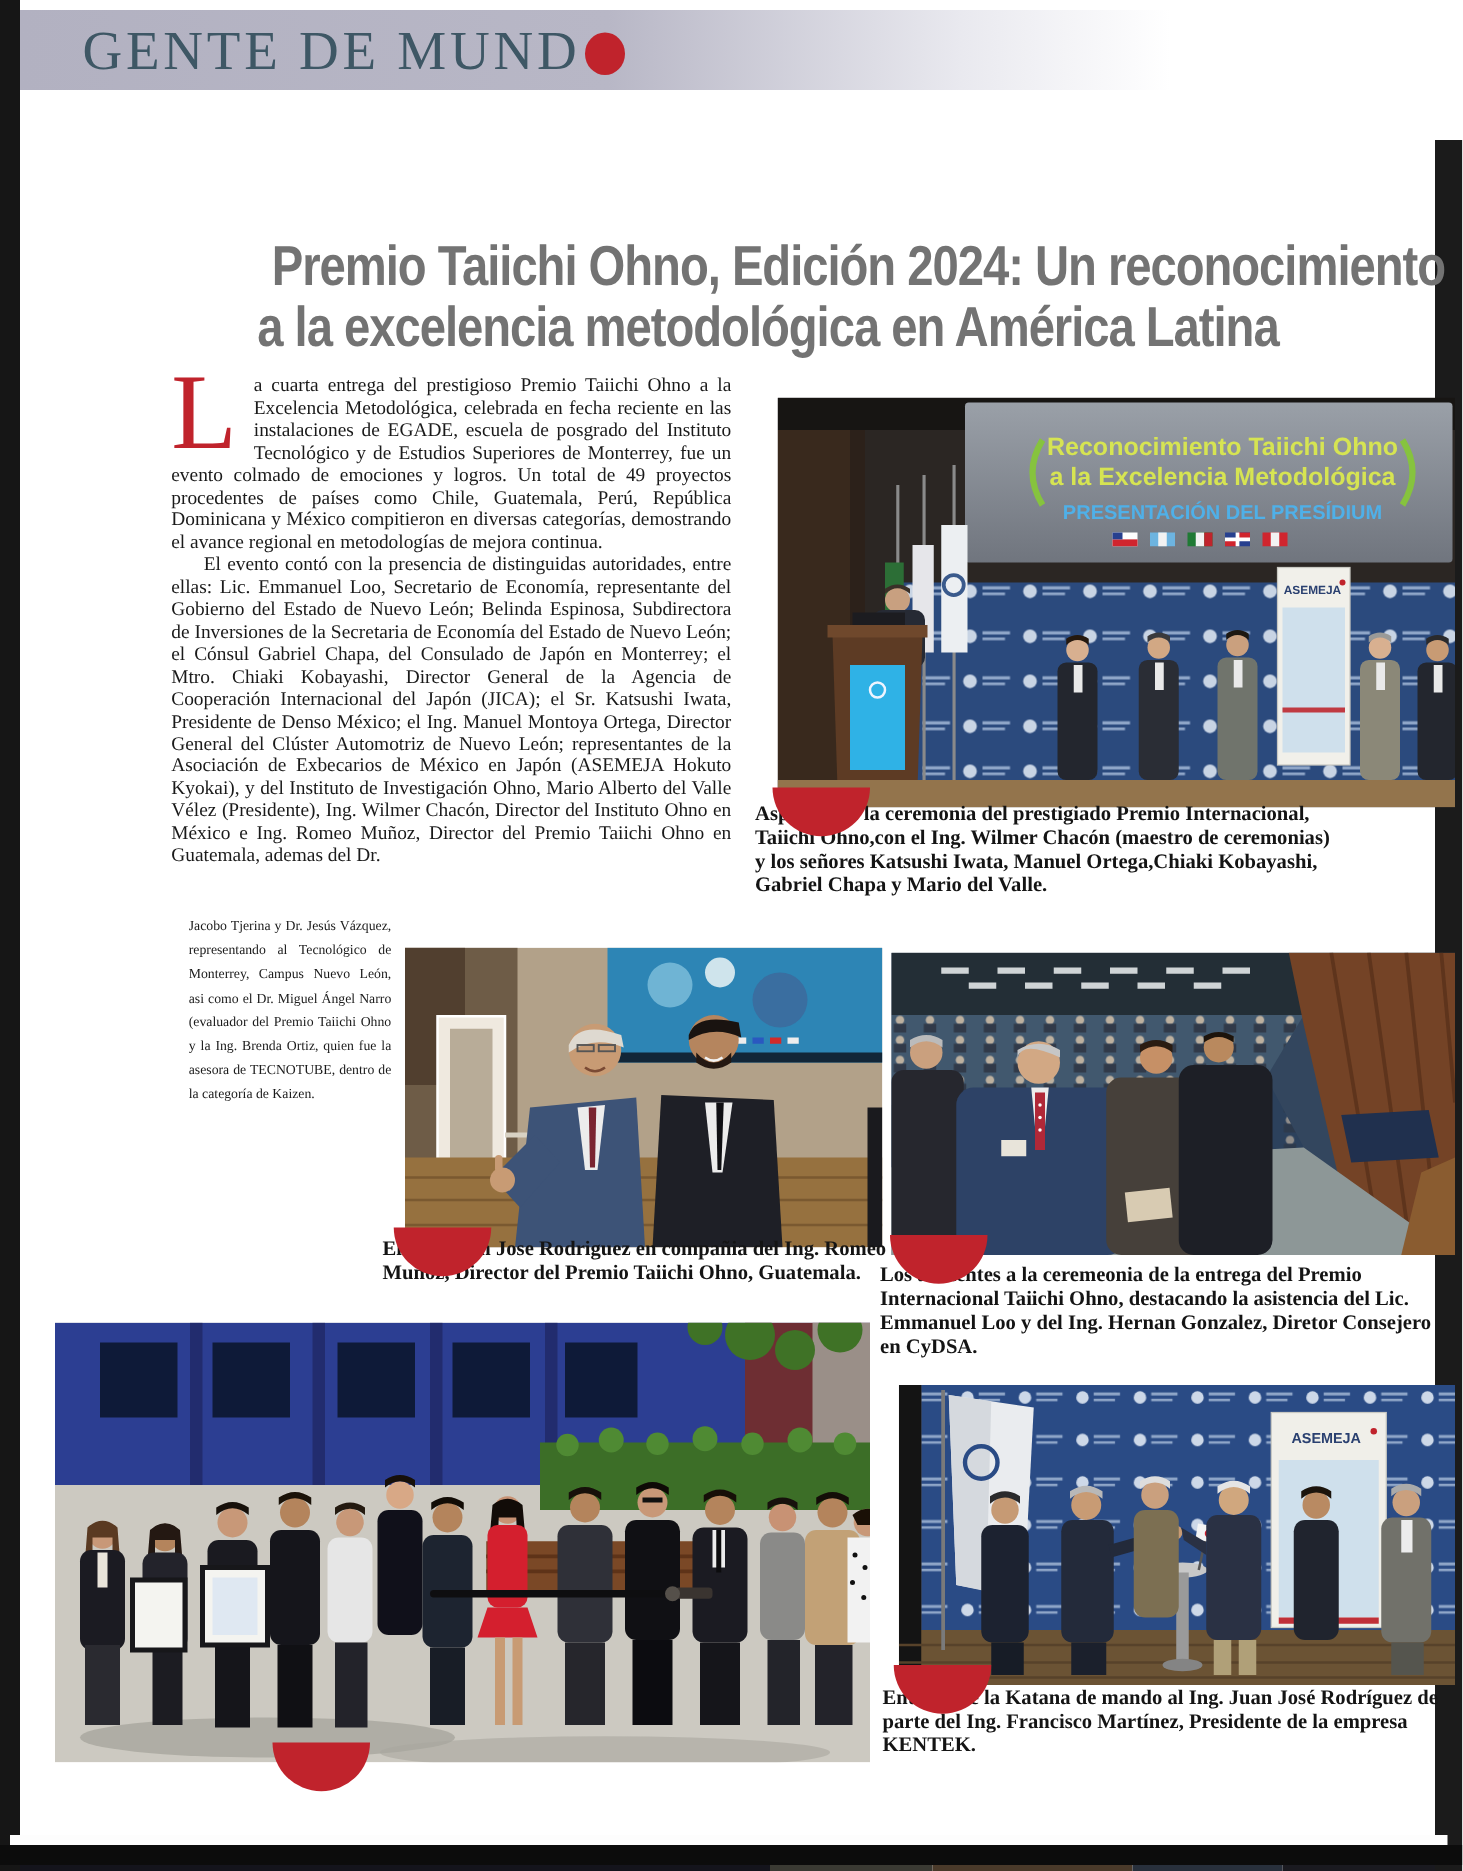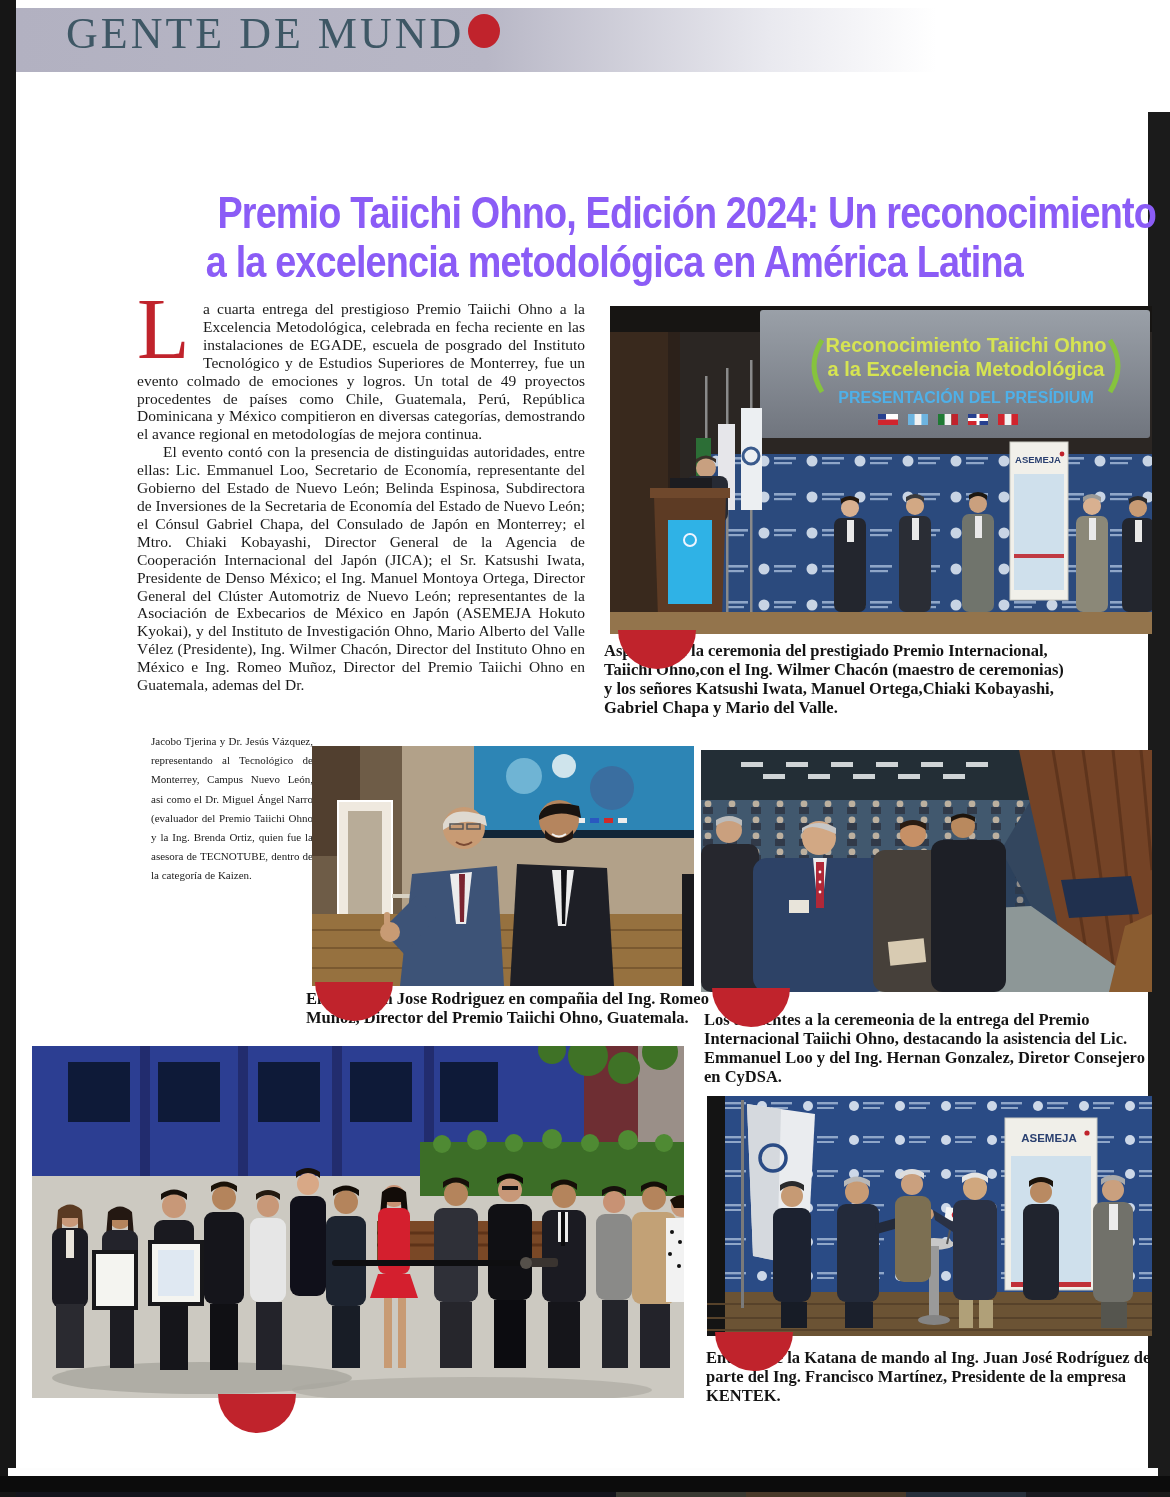--- a/index.html
+++ b/index.html
@@ -10,40 +10,40 @@
   
   .edge-left{left:0;top:0;width:16px;height:1497px;background:#161616;}
   .edge-right{left:1148px;top:112px;width:22px;height:1385px;background:#1b1b1b;}
   .footer-white{left:8px;top:1468px;width:1150px;height:8px;background:#fdfdfd;}
   .footer-black{left:0;top:1476px;width:1170px;height:16px;background:#0c0c0c;}
   .footer-sliver{top:1492px;height:5px;}
 
   
   .masthead{left:16px;top:8px;width:1046px;height:64px;
     background:linear-gradient(to right,#b2b1c1 0%,#b8b7c6 45%,#e9e9ef 72%,#ffffff 88%);
-    display:flex;align-items:flex-start;}
+    display:flex;align-items:center;}
   .masthead-title{margin-left:50px;font-family:"Liberation Serif",serif;font-size:44px;
     letter-spacing:3px;color:#3e5765;font-weight:normal;}
   .masthead-dot{width:32px;height:34px;border-radius:50%;background:#c0232c;margin-left:4px;margin-top:6px;}
 
   
-  .headline{left:128px;top:188px;width:920px;text-align:center;color:#8b5cf6;}
+  .headline{left:128px;top:188px;width:920px;text-align:center;color:#737373;}
   .headline-line{display:inline-block;white-space:nowrap;transform:scaleX(.84);transform-origin:50% 50%;
     font-family:"Liberation Sans",sans-serif;font-weight:bold;font-size:45px;line-height:49px;letter-spacing:-1px;}
 
   
   .col-wide{left:137px;top:300px;width:448px;font-size:15.5px;line-height:17.9px;text-align:justify;}
   .col-wide p, .col-narrow p{margin:0;}
   .dropcap{float:left;width:66px;height:54px;font-size:86px;line-height:58px;color:#c0232c;
     font-family:"Liberation Serif",serif;text-align:left;}
   .indent{text-indent:26px;}
   .col-narrow{left:151px;top:732px;width:162px;font-size:11px;line-height:19.2px;text-align:justify;}
 
   
-  figure{margin:4px;}
+  figure{margin:16px;}
   .photo{overflow:hidden;}
   .photo svg{display:block;width:100%;height:100%;}
   .photo1{left:606px;top:302px;width:542px;height:328px;}
   .photo2{left:308px;top:742px;width:382px;height:240px;}
   .photo3{left:697px;top:746px;width:451px;height:242px;}
   .photo4{left:28px;top:1042px;width:652px;height:352px;}
   .photo5{left:703px;top:1092px;width:445px;height:240px;}
 
   .half-dot{width:78px;height:39px;background:#c0232c;border-radius:0 0 39px 39px;z-index:5;}
   .dot1{left:618px;top:630px;}

